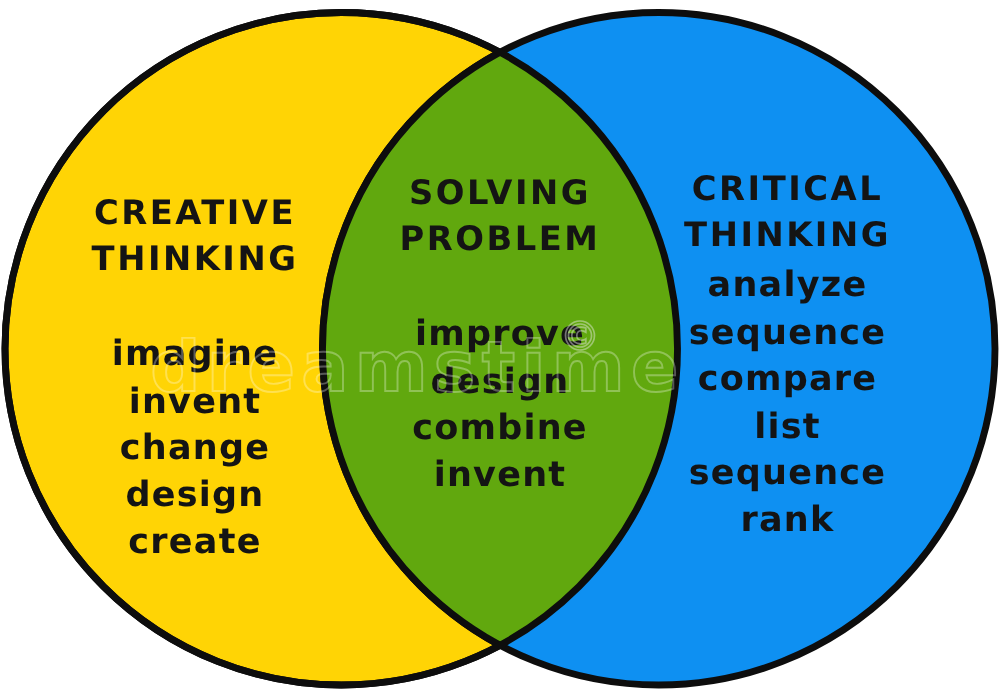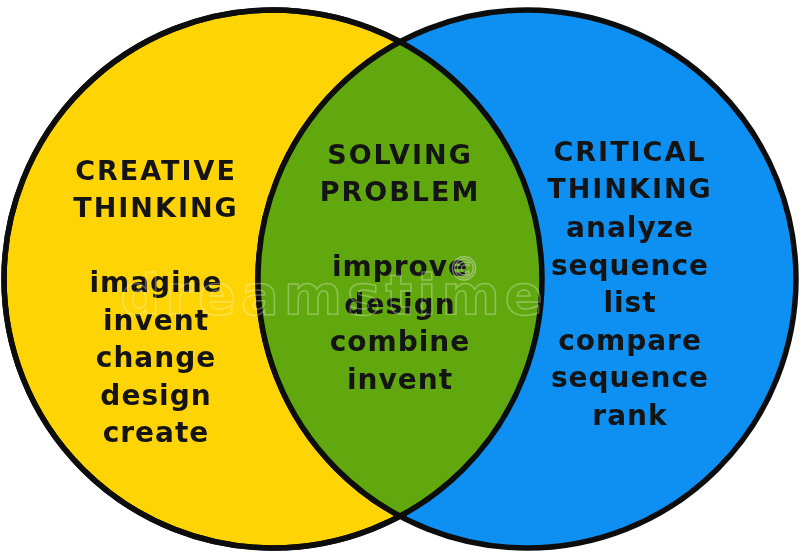--- a/index.html
+++ b/index.html
@@ -124,22 +124,22 @@
   </div>
 
   <div id="col-right" class="column">
     <div class="col-title">
       <span class="line">CRITICAL</span>
       <span class="line">THINKING</span>
     </div>
     <div class="col-items">
       <span class="item">analyze</span>
       <span class="item">sequence</span>
+      <span class="item">compare</span>
       <span class="item">list</span>
-      <span class="item">compare</span>
       <span class="item">sequence</span>
       <span class="item">rank</span>
     </div>
   </div>
 
   <div class="watermark">dreamstime</div>
   <div class="watermark-copy">©</div>
 
 </div>
 

